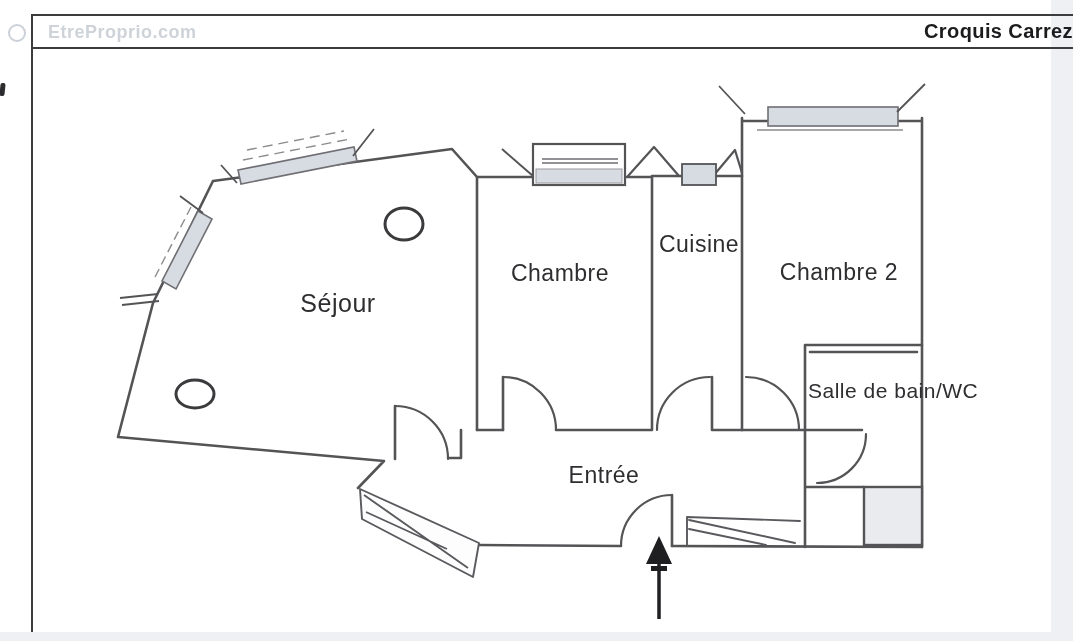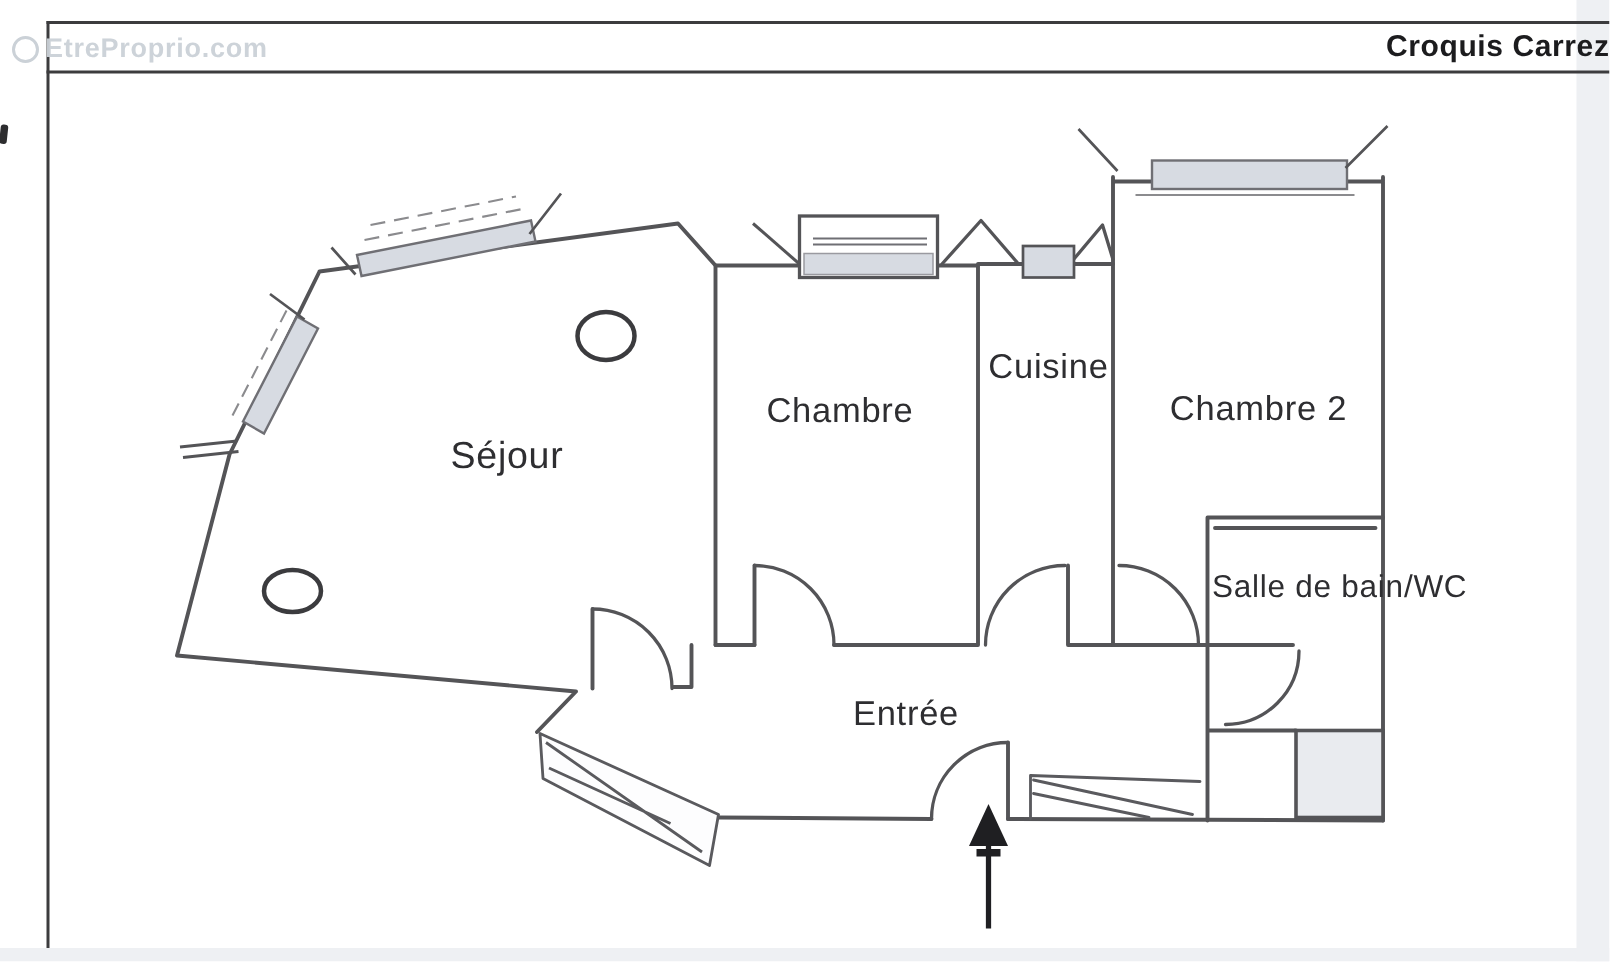--- a/index.html
+++ b/index.html
@@ -13,21 +13,21 @@
   .title-band{
     position:absolute;left:31px;top:14px;width:1019px;height:31px;
     border-top:2px solid #3c3c3e;border-bottom:2px solid #3c3c3e;
     display:flex;align-items:center;justify-content:flex-end;padding-left:23px;
   }
   .page-left-border{position:absolute;left:31px;top:14px;width:2px;height:618px;background:#3c3c3e;}
   .title-text{
     font-size:20px;font-weight:bold;color:#1c1c1e;letter-spacing:0.4px;
   }
   .watermark{
-    position:absolute;left:8px;top:22px;display:flex;align-items:center;gap:4px;
+    position:absolute;left:8px;top:22px;display:flex;align-items:center;gap:22px;
     color:#cbd1d7;z-index:5;
   }
   .watermark .ring{
     width:14px;height:14px;border:2.5px solid #cbd1d7;border-radius:50%;
     display:inline-block;
   }
   .watermark .wm-text{font-size:18px;letter-spacing:0.5px;font-weight:bold;opacity:0.95;}
   .edge-mark{
     position:absolute;left:0;top:83px;width:5px;height:13px;background:#2d2d2f;
     border-radius:2px;transform:rotate(6deg);

